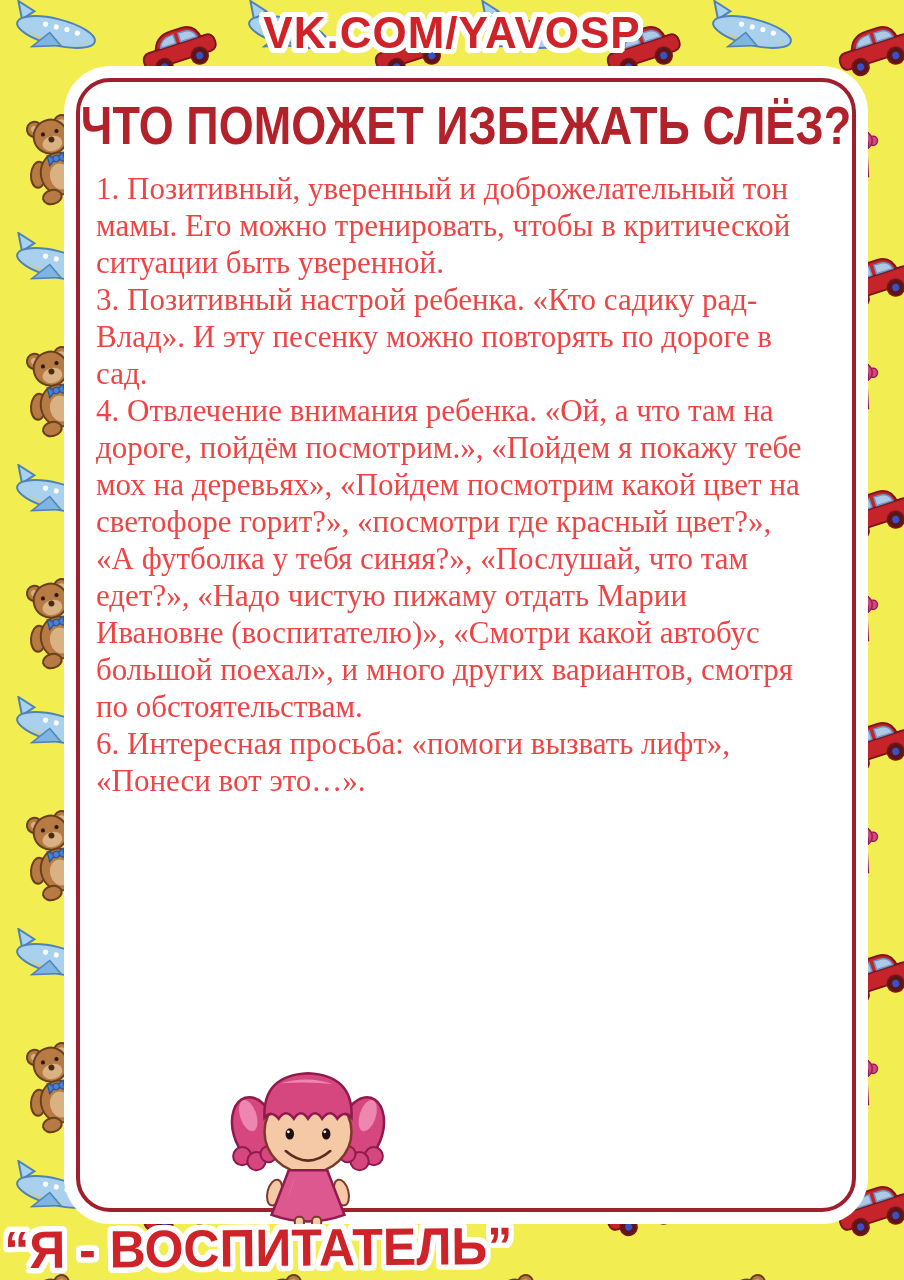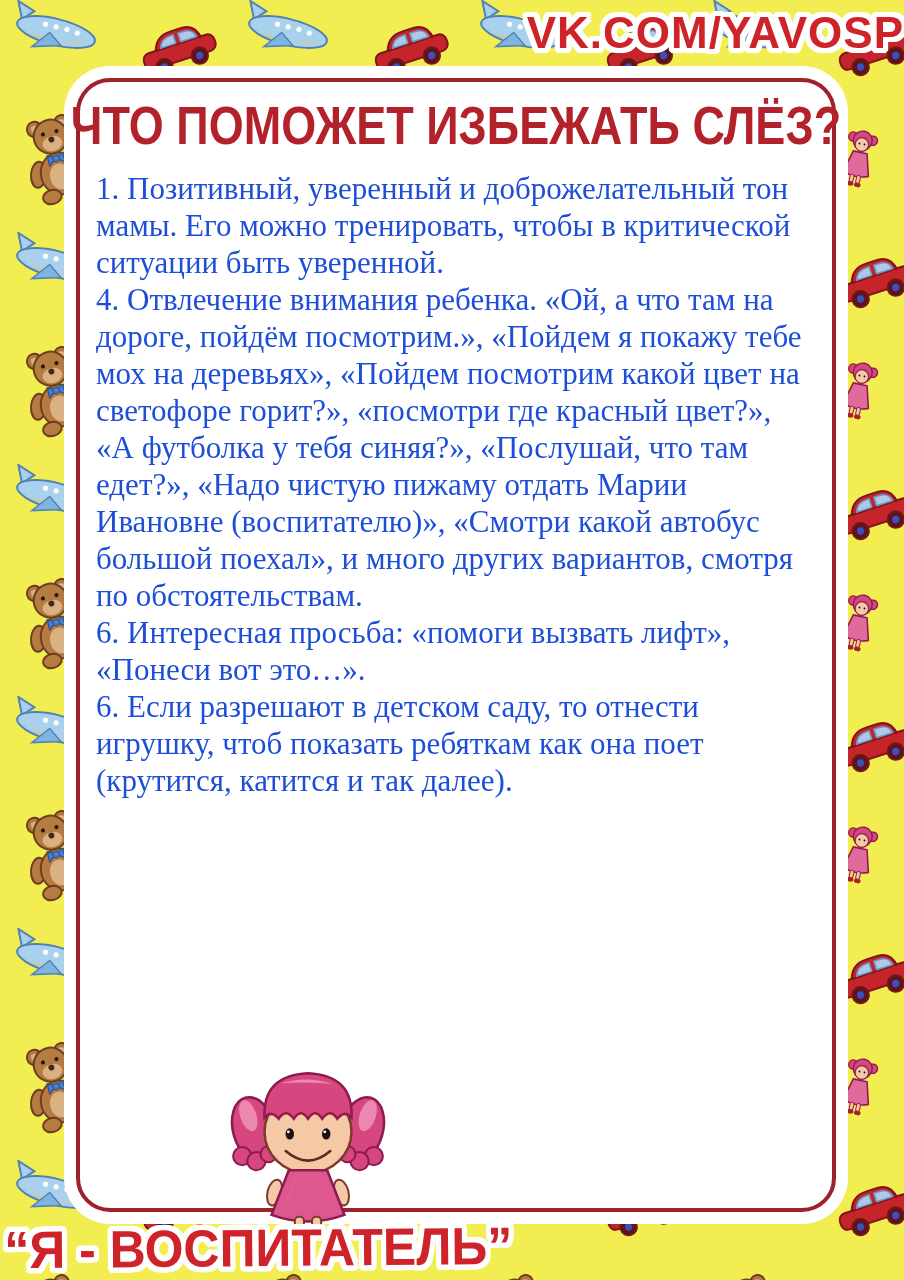--- a/index.html
+++ b/index.html
@@ -10,40 +10,40 @@
   .bg-svg{position:absolute;left:0;top:0;width:904px;height:1280px;}
   .outline-text{
     color:#CE2329;font-weight:bold;
     text-shadow:
       -5px 0 0 #fff, 5px 0 0 #fff, 0 -5px 0 #fff, 0 5px 0 #fff,
       -4px -4px 0 #fff, 4px -4px 0 #fff, -4px 4px 0 #fff, 4px 4px 0 #fff,
       -5px -3px 0 #fff, 5px -3px 0 #fff, -5px 3px 0 #fff, 5px 3px 0 #fff,
       -3px -5px 0 #fff, 3px -5px 0 #fff, -3px 5px 0 #fff, 3px 5px 0 #fff;
   }
   .header-text{
-    position:absolute;top:8px;left:0;right:0;text-align:right;
+    position:absolute;top:8px;left:0;right:0;text-align:center;
     font-size:44px;letter-spacing:1px;z-index:3;
   }
   .card{
     position:absolute;left:64px;top:66px;width:784px;height:1158px;
-    background:#ffffff;border-radius:46px;z-index:2;
+    background:#ffffff;border-radius:46px;z-index:2;padding-left:20px;
   }
   .card-border{
     position:absolute;left:12px;top:12px;right:12px;bottom:12px;
     border:4px solid #9E202C;border-radius:34px;pointer-events:none;
   }
   .title{
     position:absolute;top:30px;left:0;right:0;margin:0;text-align:center;
     color:#B3222B;font-size:45px;font-weight:bold;letter-spacing:0px;
     transform:scaleY(1.18);transform-origin:50% 0;
   }
   .body-text{
     position:absolute;top:104px;left:32px;width:716px;
     font-family:"Liberation Serif",serif;font-size:31px;line-height:37px;
-    color:#1d4ed8;text-align:left;
+    color:#ef4444;text-align:left;
   }
   .body-text p{margin:0;}
   .doll-svg{position:absolute;left:222px;top:1056px;width:172px;height:176px;z-index:5;}
   .footer-text{
     position:absolute;left:4px;top:1220px;z-index:6;
     font-size:50px;letter-spacing:0px;transform:rotate(-0.5deg) scaleY(1.05);
     transform-origin:0 0;white-space:nowrap;
   }
 </style>
 </head>
@@ -117,23 +117,23 @@
     <rect x="0" y="0" width="904" height="1280" fill="url(#toys)"></rect>
   </svg>
 
   <div class="header-text outline-text">VK.COM/YAVOSP</div>
 
   <div class="card">
     <div class="card-border"></div>
     <h1 class="title">ЧТО ПОМОЖЕТ ИЗБЕЖАТЬ СЛЁЗ?</h1>
     <div class="body-text">
       <p>1. Позитивный, уверенный и доброжелательный тон мамы. Его можно тренировать, чтобы в критической ситуации быть уверенной.</p>
+      <p>3. Позитивный настрой ребенка. «Кто садику рад-Влад». И эту песенку можно повторять по дороге в сад.</p>
       <p>4. Отвлечение внимания ребенка. «Ой, а что там на дороге, пойдём посмотрим.», «Пойдем я покажу тебе мох на деревьях», «Пойдем посмотрим какой цвет на светофоре горит?», «посмотри где красный цвет?», «А футболка у тебя синяя?», «Послушай, что там едет?», «Надо чистую пижаму отдать Марии Ивановне (воспитателю)», «Смотри какой автобус большой поехал», и много других вариантов, смотря по обстоятельствам.</p>
       <p>6. Интересная просьба: «помоги вызвать лифт», «Понеси вот это…».</p>
-      <p>6. Если разрешают в детском саду, то отнести игрушку, чтоб показать ребяткам как она поет (крутится, катится и так далее).</p>
     </div>
   </div>
 
   <svg class="doll-svg" viewBox="0 0 170 172" xmlns="http://www.w3.org/2000/svg">
 
     <g>
       <ellipse cx="32" cy="72" rx="21" ry="33" fill="#D6477F" stroke="#8E1A4E" stroke-width="2.5" transform="rotate(-16 32 72)"></ellipse>
       <circle cx="20" cy="98" r="9" fill="#D6477F" stroke="#8E1A4E" stroke-width="2"></circle>
       <circle cx="34" cy="103" r="9" fill="#D6477F" stroke="#8E1A4E" stroke-width="2"></circle>
       <circle cx="46" cy="96" r="8" fill="#D6477F" stroke="#8E1A4E" stroke-width="2"></circle>

